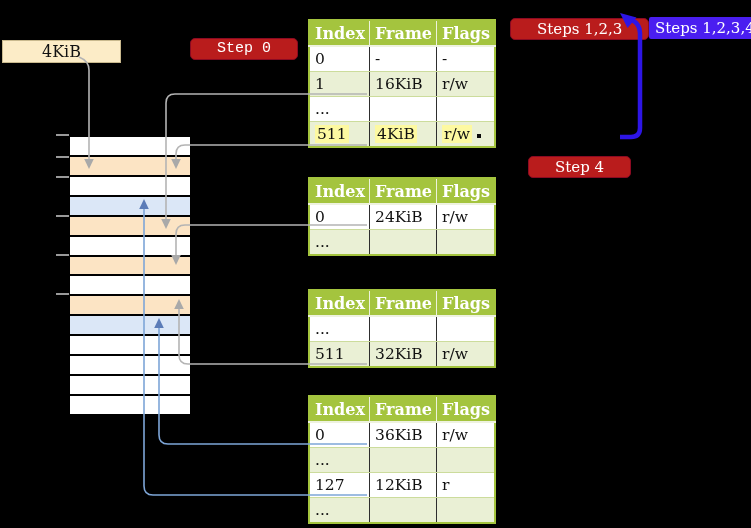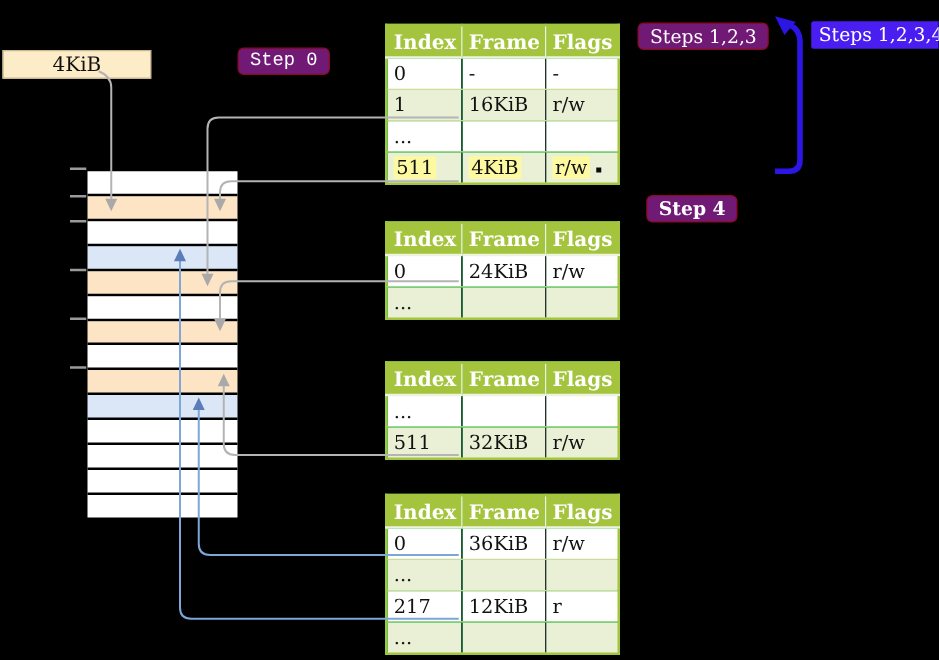--- a/index.html
+++ b/index.html
@@ -6,26 +6,26 @@
   #stage{position:relative;width:751px;height:528px;background:#000;overflow:hidden;
          font-family:"DejaVu Serif",serif;}
 
   
   .frame-label{position:absolute;left:2px;top:40px;width:117px;height:21px;
     background:#fcecc7;border:1px solid #c9b98e;color:#111;font-size:16px;
     text-align:center;line-height:21px;}
 
   
   .badge{position:absolute;color:#fff;font-size:15px;line-height:18px;white-space:nowrap;}
-  .badge.crimson{background:#701a75;border:1px solid #8c0a22;border-radius:5px;padding:1px 9px;}
+  .badge.crimson{background:#b91c1c;border:1px solid #8c0a22;border-radius:5px;padding:1px 26px;}
   .badge.blue{background:#4a1ef0;border-radius:2px;padding:2px 6px;}
   #badge-step0{left:190px;top:38px;font-family:Liberation Mono, monospace;}
   #badge-steps123{left:510px;top:18px;}
   #badge-steps1234{left:649px;top:17px;}
-  #badge-step4{left:517px;top:156px;font-weight:bold;}
+  #badge-step4{left:528px;top:156px;}
 
   
   #memcol{position:absolute;left:70px;top:137px;width:120px;height:277px;
     display:flex;flex-direction:column;}
   .mem-row{flex:1;border-bottom:2px solid #000;}
   .mem-row:last-child{border-bottom:none;}
   .mem-row.free{background:#ffffff;}
   .mem-row.page-table{background:#fce4c4;}
   .mem-row.mapped{background:#dbe7f7;}
   .tick{position:absolute;left:56px;width:13px;height:2px;background:#9a9a9a;}
@@ -176,21 +176,21 @@
       <td>0</td>
       <td>36KiB</td>
       <td>r/w</td>
     </tr>
     <tr class="shaded">
       <td>...</td>
       <td></td>
       <td></td>
     </tr>
     <tr>
-      <td>217</td>
+      <td>127</td>
       <td>12KiB</td>
       <td>r</td>
     </tr>
     <tr class="shaded">
       <td>...</td>
       <td></td>
       <td></td>
     </tr>
   </tbody>
     </table>

